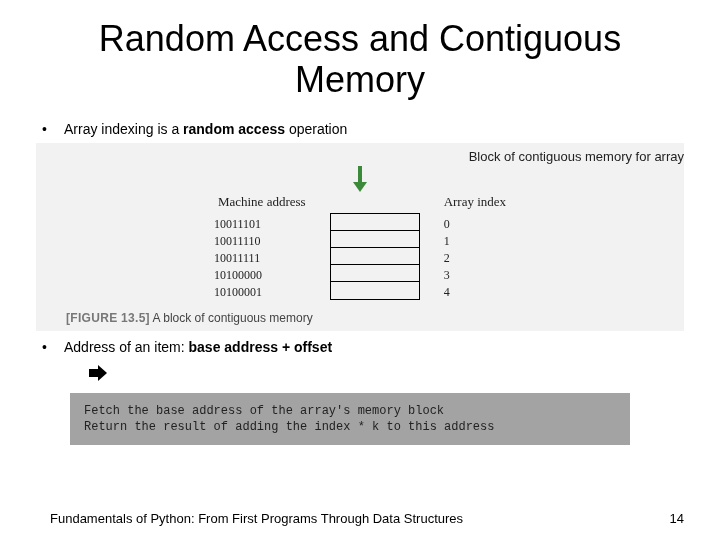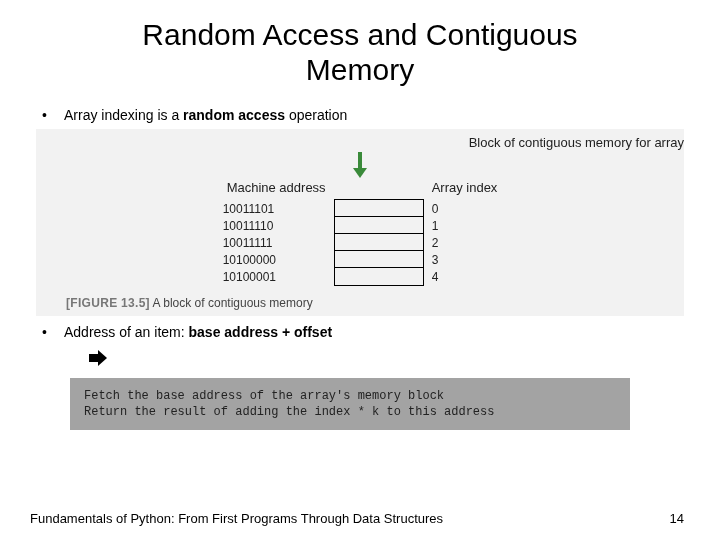--- a/index.html
+++ b/index.html
@@ -1,45 +1,45 @@
 <!DOCTYPE html>
 <html><head>
 <meta charset="utf-8">
 <style>
   * { box-sizing: border-box; margin: 0; padding: 0; }
   html, body { width: 720px; height: 540px; background: #ffffff; font-family: Arial, Helvetica, sans-serif; color: #000; }
   .slide { width: 720px; height: 540px; position: relative; padding: 18px 36px 0 36px; }
-  .title { font-size: 30px; text-align: center; line-height: 1.15; margin-bottom: 20px; font-weight: 400; }
+  .title { font-size: 36px; text-align: center; line-height: 1.15; margin-bottom: 20px; font-weight: 400; }
   .bullets { list-style: none; }
   .bullets > li { font-size: 14px; margin-bottom: 6px; position: relative; padding-left: 28px; }
   .bullets > li::before { content: "•"; position: absolute; left: 6px; top: 0; }
   .bold { font-weight: 700; }
   .figure-block { background: #f2f2f2; margin: 6px 0 8px 0; padding: 6px 0 2px 0; }
   .fig-top-label { text-align: right; font-size: 13px; color: #222; margin-bottom: 2px; }
   .fig-arrow-row { display: flex; justify-content: center; margin-bottom: 2px; }
   .fig-arrow { width: 14px; height: 26px; position: relative; }
   .fig-arrow .shaft { position: absolute; left: 5px; top: 0; width: 4px; height: 18px; background: #3a8a3a; }
   .fig-arrow .head { position: absolute; left: 0; top: 16px; width: 0; height: 0; border-left: 7px solid transparent; border-right: 7px solid transparent; border-top: 10px solid #3a8a3a; }
-  .fig-body { display: flex; justify-content: center; align-items: flex-start; gap: 8px; }
+  .fig-body { display: flex; justify-content: center; align-items: flex-start; gap: 24px; font-family: Liberation Serif, serif; }
   .fig-col { display: flex; flex-direction: column; }
   .fig-col-header { font-size: 13px; color: #222; margin-bottom: 6px; text-align: center; }
   .addr-col .fig-col-header { text-align: left; padding-left: 4px; }
   .idx-col .fig-col-header { text-align: left; }
   .addr-list div, .idx-list div { font-size: 12px; line-height: 17px; height: 17px; color: #222; }
   .cells { border: 1px solid #000; width: 90px; }
   .cell { height: 17px; border-bottom: 1px solid #000; }
   .cell:last-child { border-bottom: none; }
   .fig-caption { font-size: 12px; color: #444; padding: 10px 0 4px 30px; }
   .fig-caption .cap-tag { color: #777; font-weight: 700; letter-spacing: 0.3px; }
   .sub-line { font-size: 21px; padding-left: 52px; margin-top: 4px; margin-bottom: 8px; }
   .sub-arrow { display: inline-block; vertical-align: -2px; }
   .sub-arrow svg { display: block; }
   .code-block { background: #a3a3a3; margin: 6px 0 0 34px; padding: 10px 14px; width: 560px; }
   .code-block div { font-family: "Courier New", Courier, monospace; font-size: 12px; line-height: 1.35; color: #222; white-space: nowrap; }
-  .footer { position: absolute; bottom: 14px; left: 30px; right: 36px; display: flex; justify-content: space-between; font-size: 13px; color: #000; }
+  .footer { position: absolute; bottom: 14px; left: 50px; right: 36px; display: flex; justify-content: space-between; font-size: 13px; color: #000; }
 </style>
 </head>
 <body>
 
 <div class="slide">
 
   <h1 class="title">
     <span>Random Access and Contiguous</span><br>
     <span>Memory</span>
   </h1>

